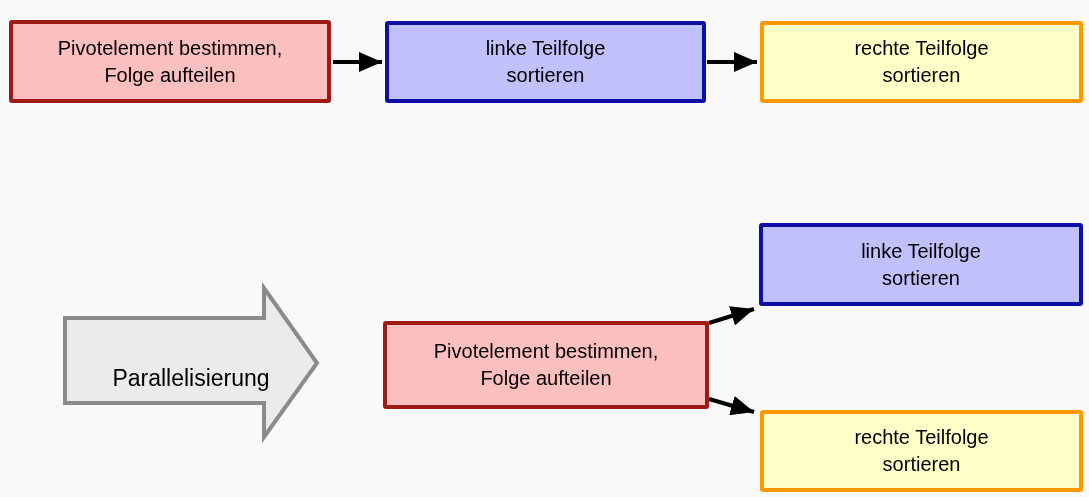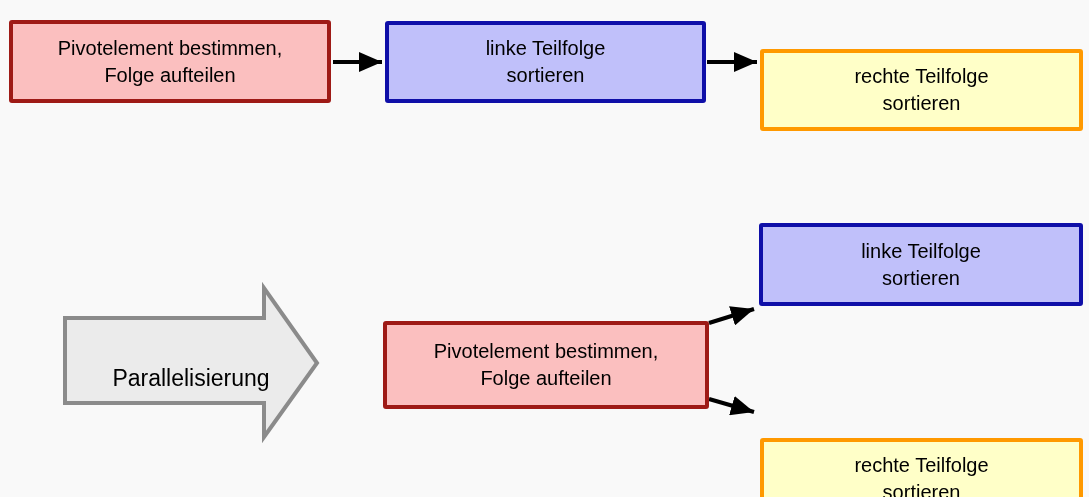--- a/index.html
+++ b/index.html
@@ -37,21 +37,21 @@
     flex-direction: column;
     align-items: center;
     justify-content: center;
     text-align: center;
     font-size: 20px;
     line-height: 27px;
     color: #000;
   }
   .pivot { background: var(--pivot-fill, #fbbfbf); border-color: var(--pivot-border, #9e1a16); }
   .left-sort { background: var(--left-fill, #c0c0fa); border-color: var(--left-border, #0f0fa8); }
-  .right-sort { background: var(--right-fill, #ffffc8); border-color: var(--right-border, #ff9900); margin-top: 28px; }
+  .right-sort { background: var(--right-fill, #ffffc8); border-color: var(--right-border, #ff9900); }
 
   #box-seq-pivot  { left: 9px;   top: 20px;  width: 322px; height: 83px; }
   #box-seq-left   { left: 385px; top: 21px;  width: 321px; height: 82px; }
   #box-seq-right  { left: 760px; top: 21px;  width: 323px; height: 82px; }
   #box-par-pivot  { left: 383px; top: 321px; width: 326px; height: 88px; }
   #box-par-left   { left: 759px; top: 223px; width: 324px; height: 83px; }
   #box-par-right  { left: 760px; top: 410px; width: 323px; height: 82px; }
 
   #parallel-label {
     position: absolute;

